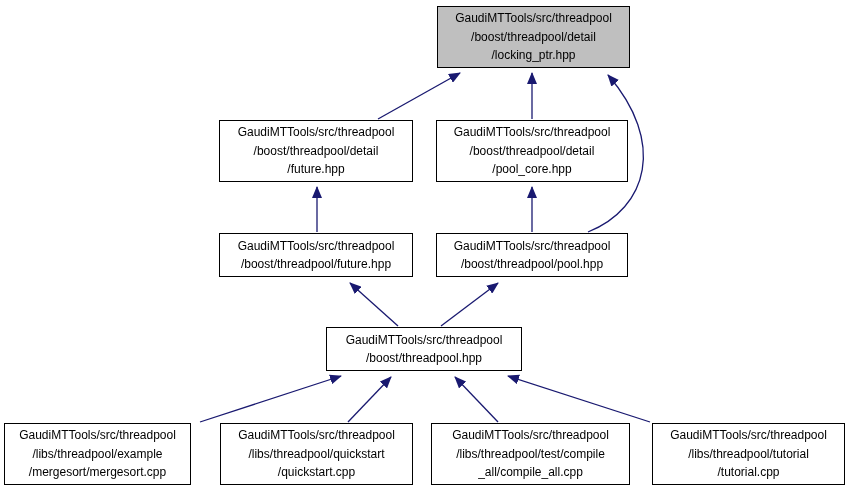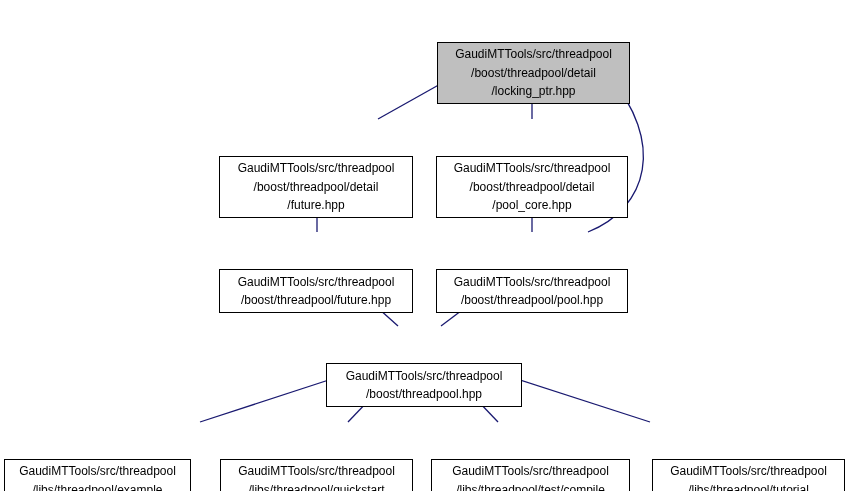--- a/index.html
+++ b/index.html
@@ -30,21 +30,20 @@
     background: #ffffff;
     color: #000000;
     font-size: 12px;
     line-height: 18.5px;
     text-align: center;
     white-space: pre-line;
     display: flex;
     align-items: center;
     justify-content: center;
     cursor: pointer;
-    margin-top: 36px;
   }
   .node.highlighted {
     background: #bfbfbf;
     cursor: default;
   }
 </style>
 </head>
 <body>
 
 <div class="canvas">

